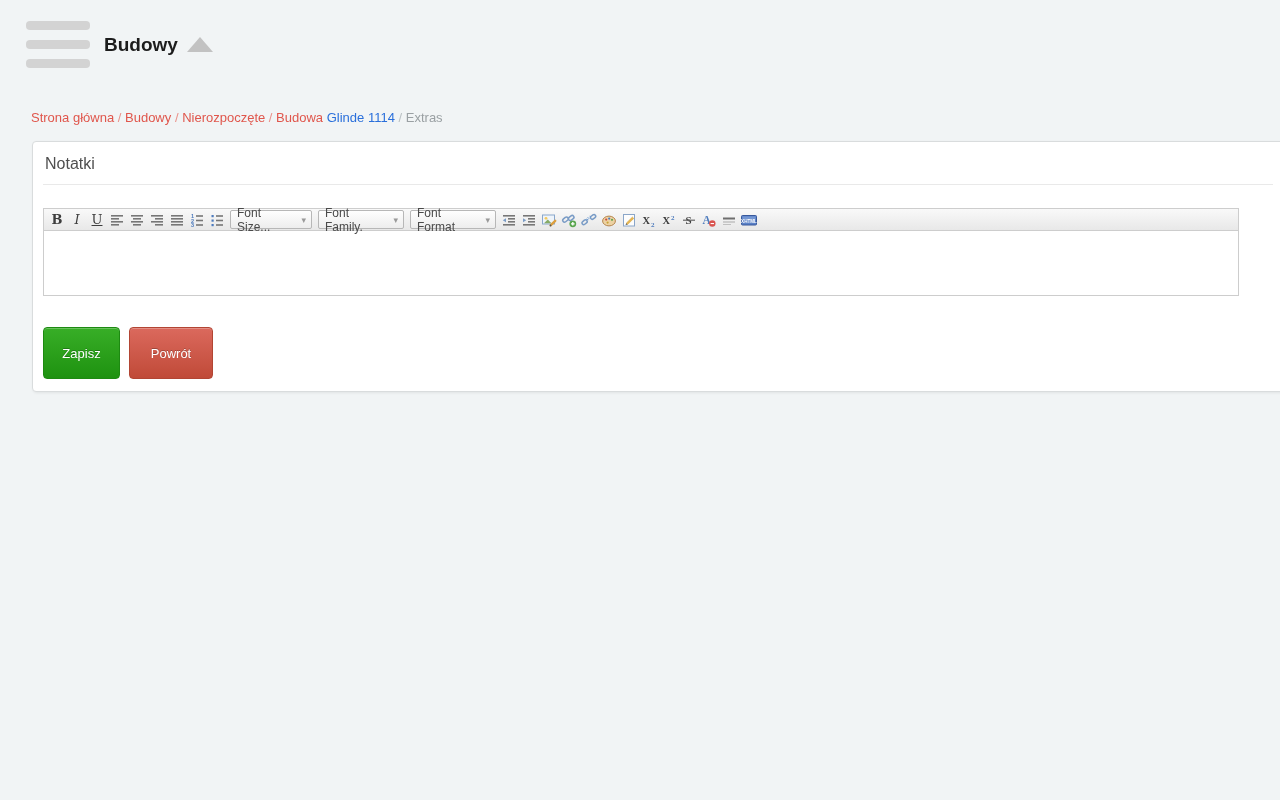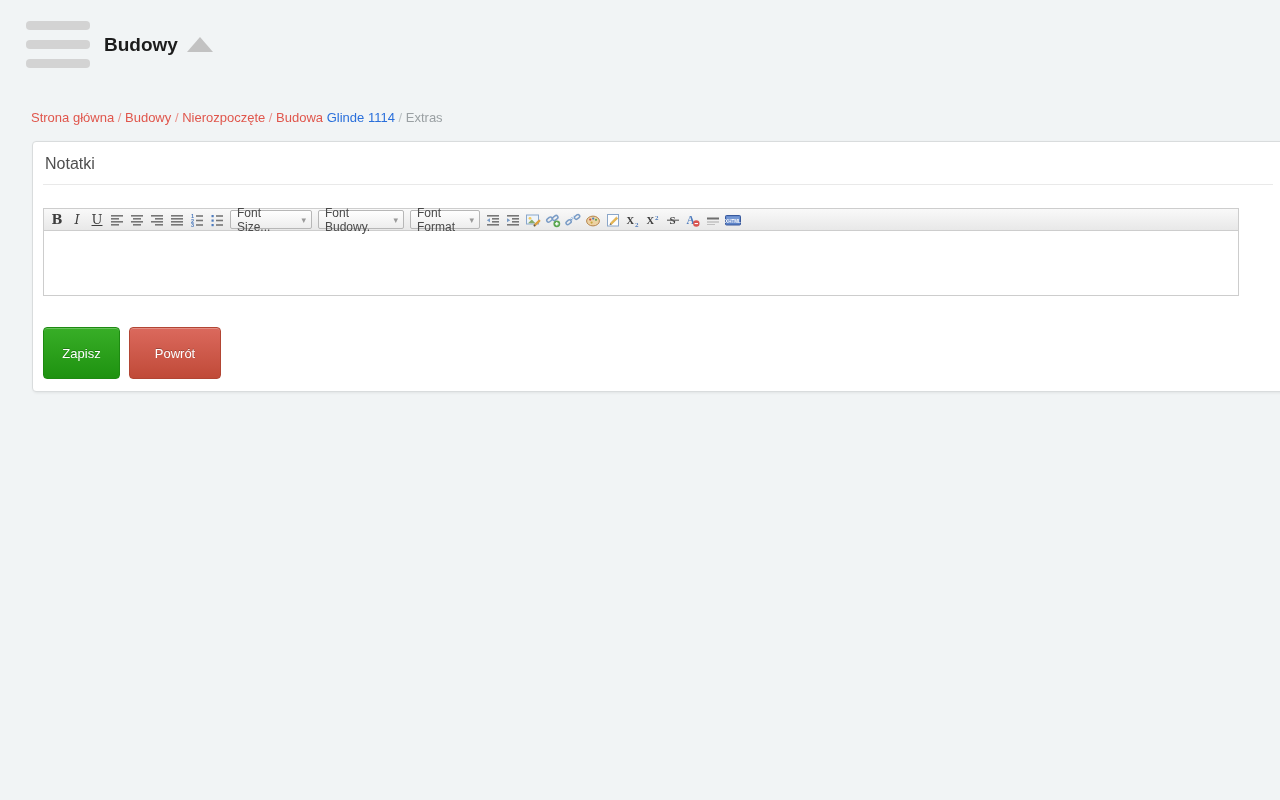--- a/index.html
+++ b/index.html
@@ -57,33 +57,33 @@
   .tb-txt.b { font-weight: bold; }
   .tb-txt.i { font-style: italic; }
   .tb-txt.u { text-decoration: underline; }
   .tb-select {
     height: 19px; display: inline-flex; align-items: center; justify-content: space-between;
     border: 1px solid #b7b7b7; border-radius: 2px; margin: 0 3px; padding: 0 5px 0 6px;
     background: linear-gradient(#fefefe, #ededed);
     font-size: 12px; color: #4a4a4a; cursor: pointer; flex: 0 0 auto;
   }
   .tb-select .arrow { color: #999; font-size: 9px; margin-left: 6px; }
-  .w-size { width: 82px; } .w-family { width: 86px; } .w-format { width: 70px; }
+  .w-size { width: 82px; } .w-family { width: 86px; } .w-format { width: 86px; }
   .editor-body { height: 65px; background: #fff; border: 1px solid #cdcdcd; border-top: none; cursor: text; }
 
   
   .actions { margin: 31px 0 0 10px; display: flex; }
   .btn {
     height: 52px; border-radius: 4px; color: #fff; font-size: 13px;
     font-family: "Liberation Sans", sans-serif; cursor: pointer; margin-right: 9px;
     text-shadow: 0 -1px 0 rgba(0,0,0,.25);
     box-shadow: inset 0 1px 0 rgba(255,255,255,.25);
   }
   .btn-save { width: 77px; background: linear-gradient(#38ae27, #1e9210); border: 1px solid #1d8a11; }
-  .btn-back { width: 92px; background: linear-gradient(#db695d, #c04a38); border: 1px solid #b24533; }
+  .btn-back { width: 84px; background: linear-gradient(#db695d, #c04a38); border: 1px solid #b24533; }
 </style>
 </head>
 <body>
 
 <div class="header">
   <div class="hamburger">
     <div class="bar"></div>
     <div class="bar"></div>
     <div class="bar"></div>
   </div>
@@ -173,21 +173,21 @@
               <rect x="2.5" y="7.5" width="2.2" height="2.2"></rect>
               <rect x="2.5" y="12" width="2.2" height="2.2"></rect>
             </g>
           </svg>
         </button>
         <div class="tb-select w-size">
           <span>Font Size...</span>
           <span class="arrow">▾</span>
         </div>
         <div class="tb-select w-family">
-          <span>Font Budowy.</span>
+          <span>Font Family.</span>
           <span class="arrow">▾</span>
         </div>
         <div class="tb-select w-format">
           <span>Font Format</span>
           <span class="arrow">▾</span>
         </div>
         <button class="tb-btn">
           <svg width="16" height="16" viewBox="0 0 16 16">
             <g fill="#777">
               <rect x="2" y="3" width="12" height="1.6"></rect>

